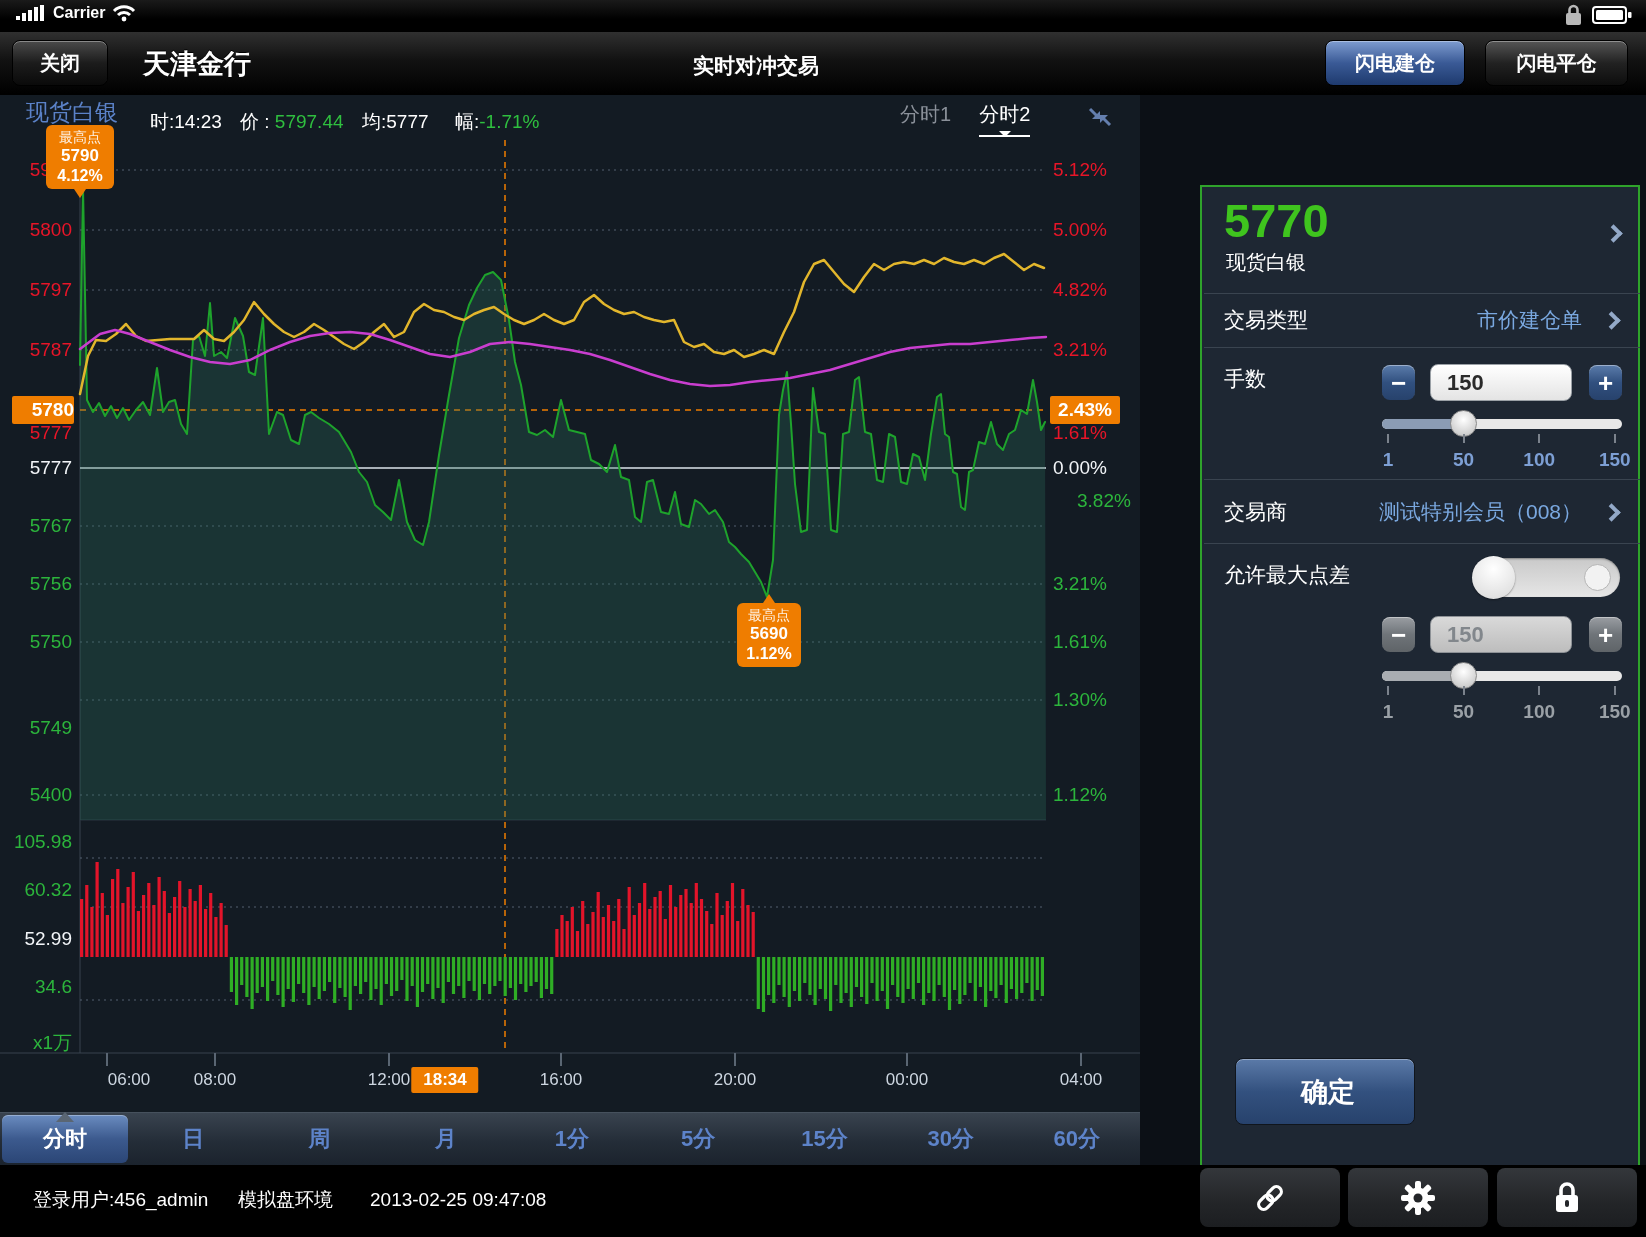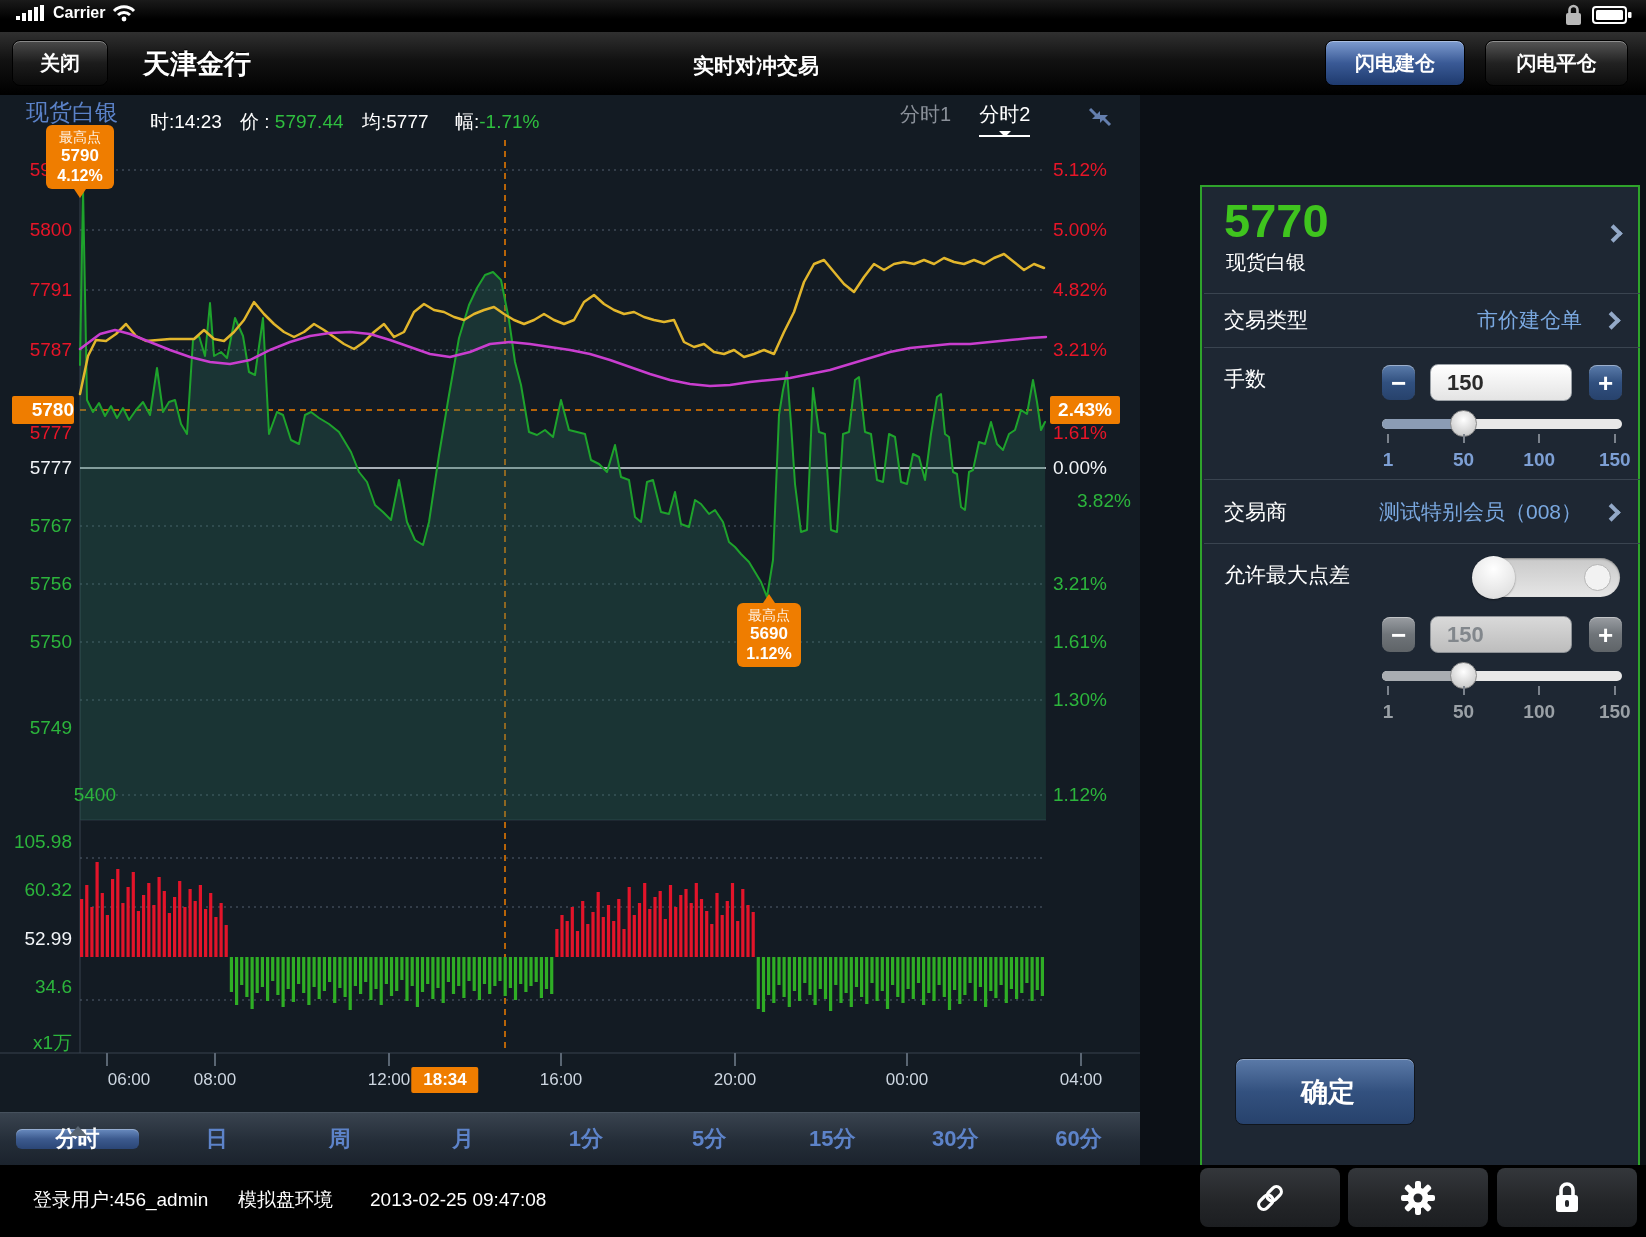--- a/index.html
+++ b/index.html
@@ -50,21 +50,21 @@
   .callout .c2{font-size:17px;font-weight:bold;}
   .callout .c3{font-size:16px;font-weight:bold;}
   .callout .tail-down{position:absolute;left:50%;bottom:-9px;margin-left:-6px;border:6px solid transparent;border-top:9px solid #ef7d00;border-bottom:none;}
   .callout .tail-up{position:absolute;left:50%;top:-9px;margin-left:-6px;border:6px solid transparent;border-bottom:9px solid #ef7d00;border-top:none;}
 
   #time-axis .tlab{position:absolute;top:975px;transform:translateX(-50%);font-size:17px;color:#cdd6e0;}
   #time-chip{position:absolute;top:972px;left:445px;transform:translateX(-50%);background:#ef7d00;color:#fff;font-size:17px;font-weight:bold;padding:3px 12px;border-radius:2px;z-index:4;}
 
   #tabbar{position:absolute;left:0;top:1017px;width:1140px;height:53px;background:linear-gradient(#39434f,#242d38 55%,#1b232d);border-top:1px solid #46515d;display:flex;}
   .tab{flex:1;display:flex;align-items:center;justify-content:center;font-size:22px;font-weight:bold;color:#5d83c9;position:relative;}
-  .tab.active{background:linear-gradient(#6a8cc0,#3c5a8e 50%,#2b4676);border-radius:6px;margin:16px;color:#fff;box-shadow:inset 0 1px 0 rgba(255,255,255,.3);}
+  .tab.active{background:linear-gradient(#6a8cc0,#3c5a8e 50%,#2b4676);border-radius:6px;margin:2px;color:#fff;box-shadow:inset 0 1px 0 rgba(255,255,255,.3);}
   .tab.active:before{content:"";position:absolute;top:-12px;left:50%;margin-left:-9px;border:9px solid transparent;border-bottom:10px solid #5a6673;}
 
   
   #right-region{position:absolute;left:1140px;top:95px;width:506px;height:1070px;background:#0c1016;}
   #panel{position:absolute;left:60px;top:10px;width:440px;height:1067px;}
   .ptab{position:absolute;top:0;height:80px;border-radius:9px 9px 0 0;display:flex;align-items:center;justify-content:center;font-size:30px;font-weight:bold;color:#fff;}
   #tab-sell{left:0;width:218px;background:linear-gradient(#4cb52d,#2e9114);}
   #tab-buy{left:223px;width:214px;background:linear-gradient(#989fa8,#6b7179);}
   #panel-body{position:absolute;left:0;top:80px;width:440px;height:987px;background:#1e2733;border:2px solid #2fa32b;}
   .sep{position:absolute;left:2px;width:436px;height:1px;background:#3a4450;}
@@ -379,30 +379,30 @@
     <svg id="collapse-icon" width="28" height="28" viewBox="0 0 28 28">
       <line x1="4" y1="6" x2="12" y2="14" stroke="#647fae" stroke-width="3"></line>
       <polygon points="14,16 6,16 14,8" fill="#647fae"></polygon>
       <line x1="24" y1="22" x2="16" y2="14" stroke="#647fae" stroke-width="3"></line>
       <polygon points="14,12 22,12 14,20" fill="#647fae"></polygon>
     </svg>
 
     <div id="left-axis">
         <div class="axlab ax-red" style="top: 75px;">5900</div>
         <div class="axlab ax-red" style="top: 135px;">5800</div>
-        <div class="axlab ax-red" style="top: 195px;">7791</div>
+        <div class="axlab ax-red" style="top: 195px;">5797</div>
         <div class="axlab ax-red" style="top: 255px;">5787</div>
         <div class="axlab chip" style="top: 315px;">5780</div>
         <div class="axlab ax-red" style="top: 338px;">5777</div>
         <div class="axlab ax-white" style="top: 373px;">5777</div>
         <div class="axlab ax-green" style="top: 431px;">5767</div>
         <div class="axlab ax-green" style="top: 489px;">5756</div>
         <div class="axlab ax-green" style="top: 547px;">5750</div>
         <div class="axlab ax-green" style="top: 605px; margin-top: 28px;">5749</div>
-        <div class="axlab ax-green" style="top: 700px; margin-left: 44px;">5400</div>
+        <div class="axlab ax-green" style="top: 700px;">5400</div>
       </div>
     <div id="right-axis">
         <div class="axlab ax-red" style="top: 75px;">5.12%</div>
         <div class="axlab ax-red" style="top: 135px;">5.00%</div>
         <div class="axlab ax-red" style="top: 195px;">4.82%</div>
         <div class="axlab ax-red" style="top: 255px;">3.21%</div>
         <div class="axlab chip" style="top: 315px;">2.43%</div>
         <div class="axlab ax-red" style="top: 338px;">1.61%</div>
         <div class="axlab ax-white" style="top: 373px;">0.00%</div>
         <div class="axlab ax-green" style="top: 406px; margin-left: 24px;">3.82%</div>

